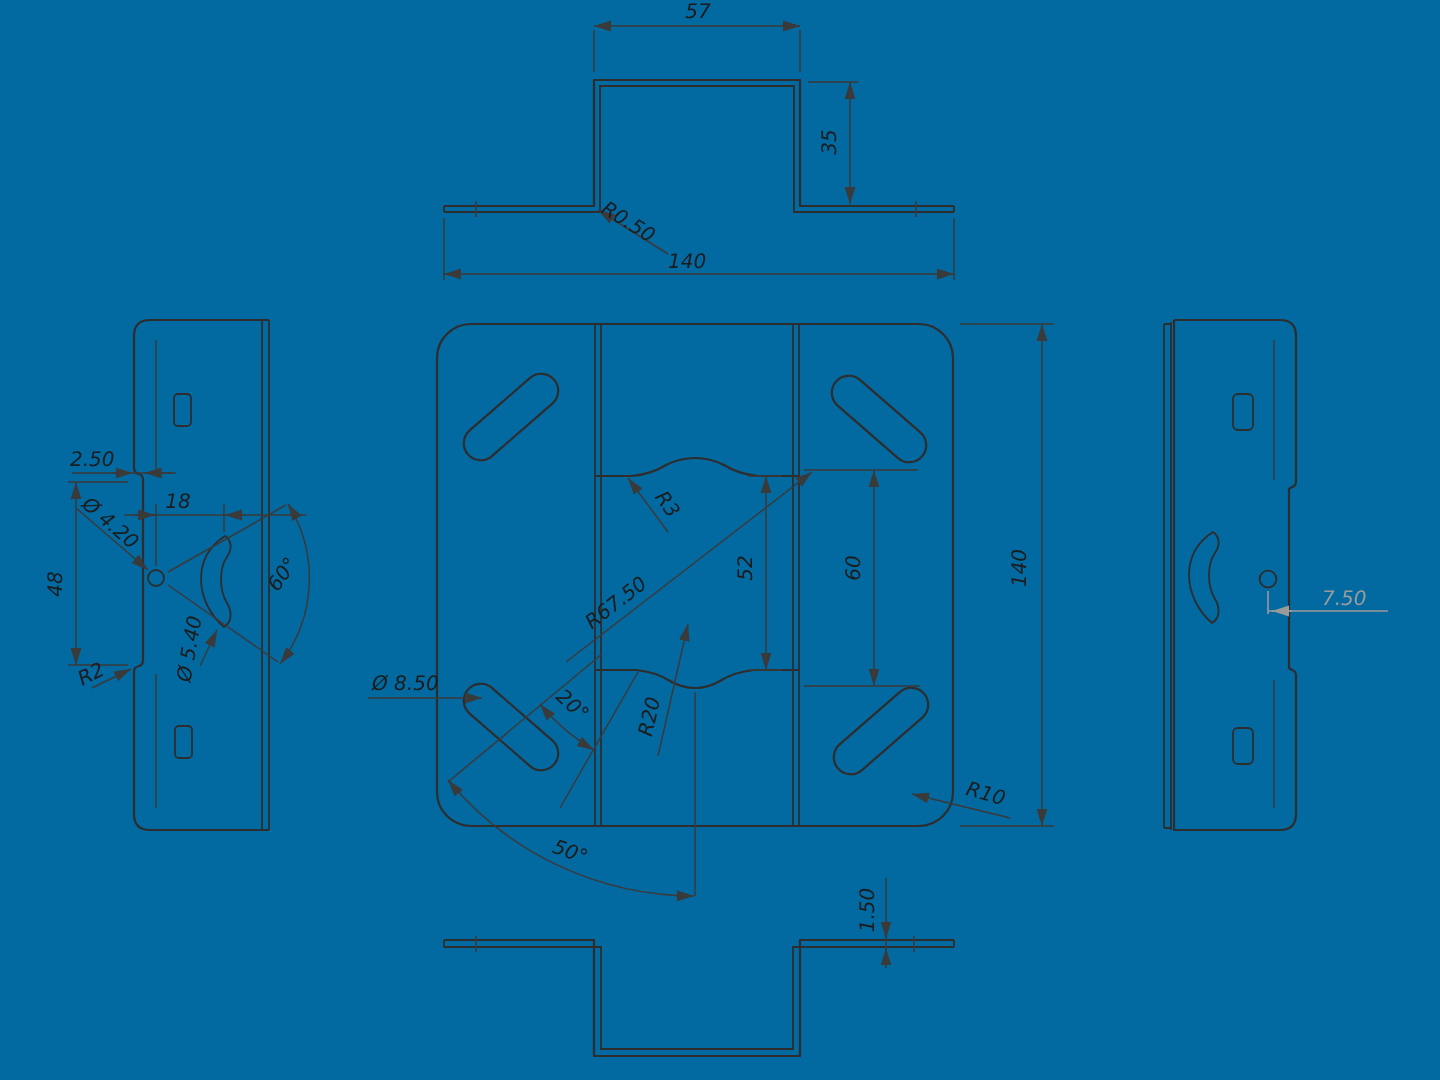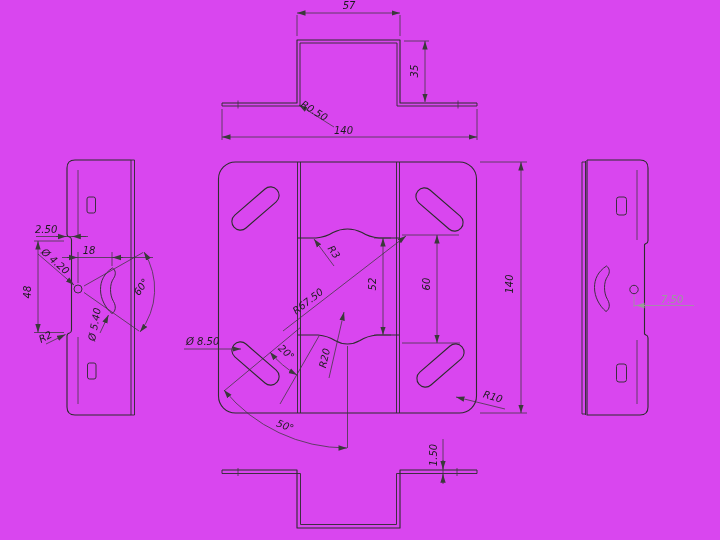--- a/index.html
+++ b/index.html
@@ -1,16 +1,16 @@
 <!DOCTYPE html>
 <html><head>
 <meta charset="utf-8">
 <style>
   html,body{margin:0;padding:0;background:#ffffff;}
-  .canvas{position:relative;width:720px;height:540px;background:#d946ef;overflow:hidden;}
+  .canvas{position:relative;width:720px;height:540px;background:#0369a1;overflow:hidden;}
   svg{display:block;}
   .ol{fill:none;stroke:#2d2d2d;stroke-width:1.1;stroke-linejoin:round;stroke-linecap:butt;}
   .ol2{fill:none;stroke:#2d2d2d;stroke-width:0.9;}
   .dim{fill:none;stroke:#3a3a3a;stroke-width:0.75;}
   .dimg{fill:none;stroke:#9b9b9b;stroke-width:0.8;}
   .lbl{font-family:"DejaVu Sans",sans-serif;font-style:italic;font-size:10px;fill:#1c1c1c;}
   .lblg{font-family:"DejaVu Sans",sans-serif;font-style:italic;font-size:10px;fill:#9b9b9b;}
   .mid{text-anchor:middle;}
 </style>
 </head>

